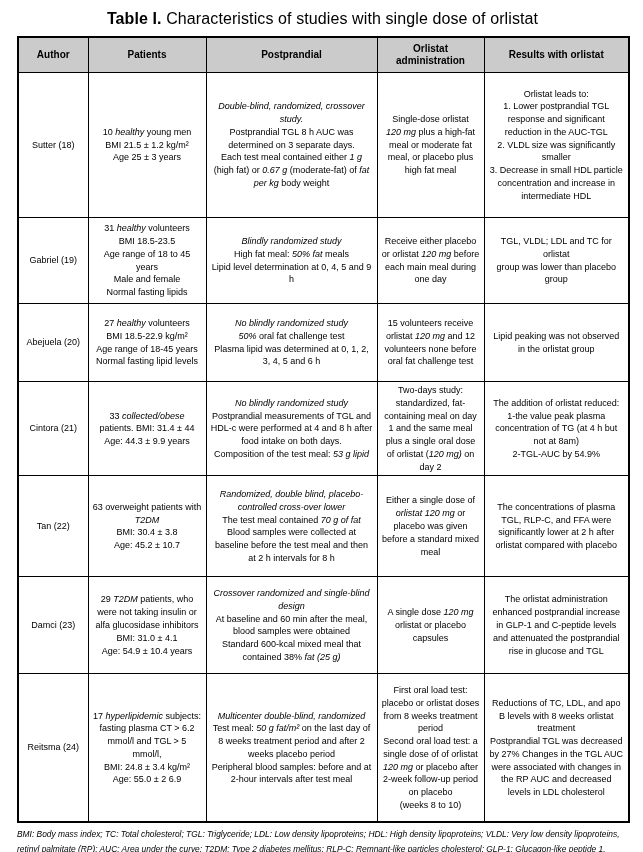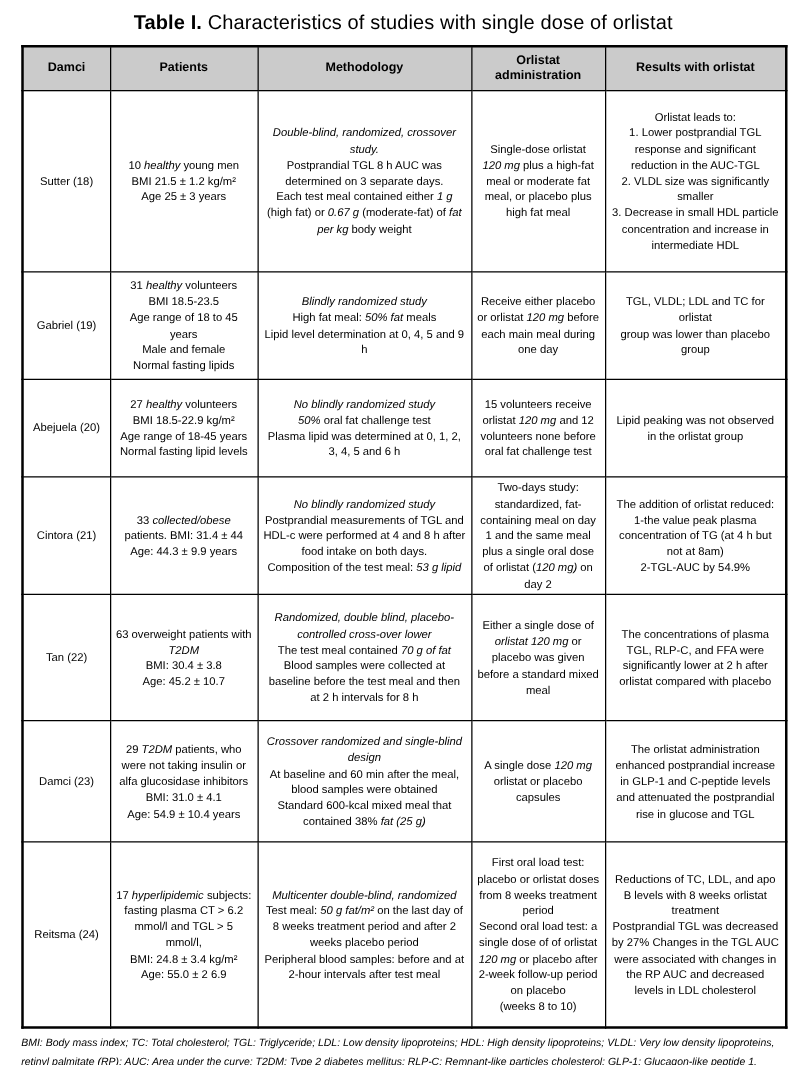--- a/index.html
+++ b/index.html
@@ -59,23 +59,23 @@
   <table class="study-table">
     <colgroup>
       <col style="width:70px">
       <col style="width:118px">
       <col style="width:171px">
       <col style="width:107px">
       <col style="width:145px">
     </colgroup>
     <thead>
       <tr>
-        <th>Damci</th>
+        <th>Author</th>
         <th>Patients</th>
-        <th>Methodology</th>
+        <th>Postprandial</th>
         <th>Orlistat administration</th>
         <th>Results with orlistat</th>
       </tr>
     </thead>
     <tbody>
         <tr>
           <td>Sutter (18)</td>
           <td>10 <i>healthy</i> young men<br>BMI 21.5 ± 1.2 kg/m²<br>Age 25 ± 3 years</td>
           <td><i>Double-blind, randomized, crossover study.</i><br>Postprandial TGL 8 h AUC was determined on 3 separate days.<br>Each test meal contained either <i>1 g</i> (high fat) or <i>0.67 g</i> (moderate-fat) of <i>fat per kg</i> body weight</td>
           <td>Single-dose orlistat<br><i>120 mg</i> plus a high-fat meal or moderate fat meal, or placebo plus high fat meal</td>

